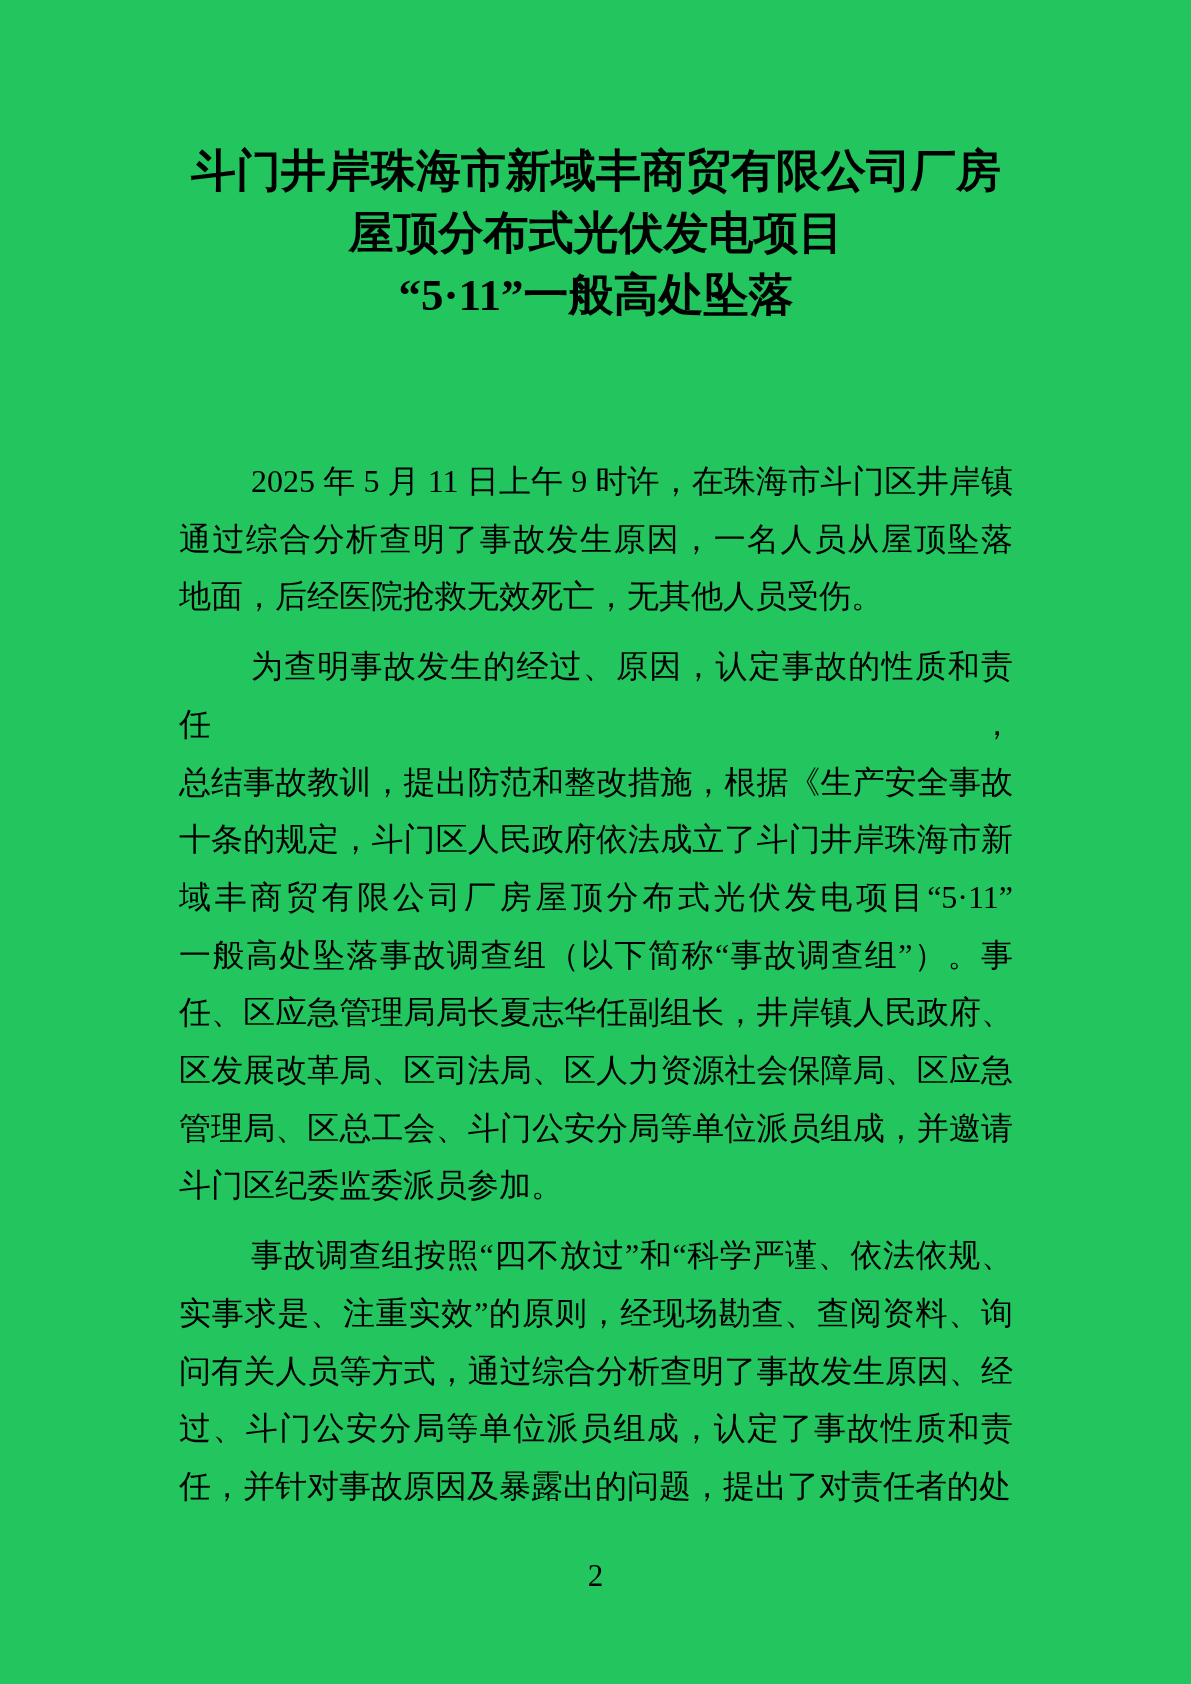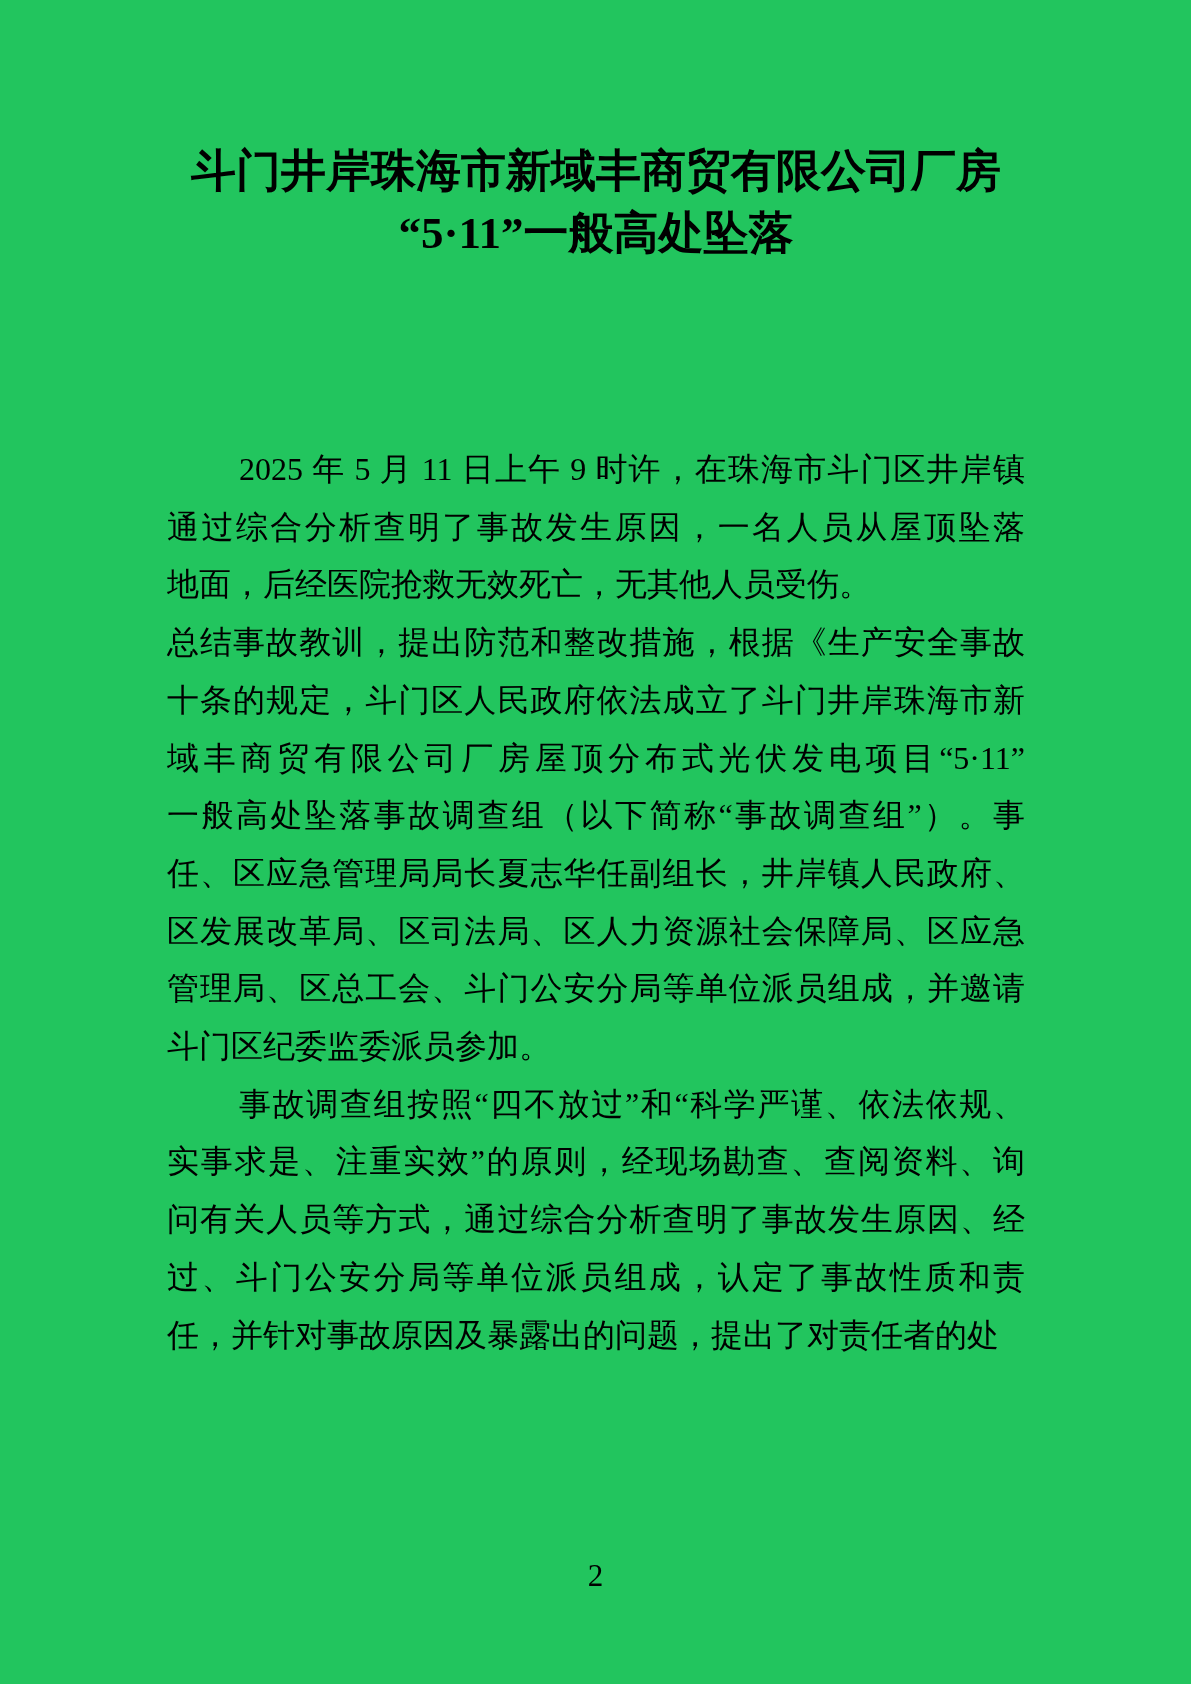--- a/index.html
+++ b/index.html
@@ -29,21 +29,21 @@
   }
   .doc-body {
     position: absolute;
     left: 167px;
     top: 441px;
     width: 858px;
     font-size: 32px;
     line-height: 57.7px;
   }
   .paragraph {
-    margin: 0;
+    margin: 12px;
   }
   .line {
     text-align: justify;
     text-align-last: justify;
     -moz-text-align-last: justify;
   }
   .line.first {
     text-indent: 72px;
   }
   .line.plast {
@@ -60,30 +60,32 @@
     line-height: 40px;
   }
 </style>
 </head>
 <body>
 
 <div class="page">
 
   <div class="doc-title">
     <div class="title-line">斗门井岸珠海市新域丰商贸有限公司厂房</div>
+    <div class="title-line">屋顶分布式光伏发电项目</div>
     <div class="title-line">“5·11”一般高处坠落</div>
   </div>
 
   <div class="doc-body">
       <div class="paragraph">
         <div class="line first">2025 年 5 月 11 日上午 9 时许，在珠海市斗门区井岸镇</div>
         <div class="line">通过综合分析查明了事故发生原因，一名人员从屋顶坠落</div>
         <div class="line plast">地面，后经医院抢救无效死亡，无其他人员受伤。</div>
       </div>
       <div class="paragraph">
+        <div class="line first">为查明事故发生的经过、原因，认定事故的性质和责任，</div>
         <div class="line">总结事故教训，提出防范和整改措施，根据《生产安全事故</div>
         <div class="line">十条的规定，斗门区人民政府依法成立了斗门井岸珠海市新</div>
         <div class="line">域丰商贸有限公司厂房屋顶分布式光伏发电项目“5·11”</div>
         <div class="line">一般高处坠落事故调查组（以下简称“事故调查组”）。事</div>
         <div class="line">任、区应急管理局局长夏志华任副组长，井岸镇人民政府、</div>
         <div class="line">区发展改革局、区司法局、区人力资源社会保障局、区应急</div>
         <div class="line">管理局、区总工会、斗门公安分局等单位派员组成，并邀请</div>
         <div class="line plast">斗门区纪委监委派员参加。</div>
       </div>
       <div class="paragraph">

